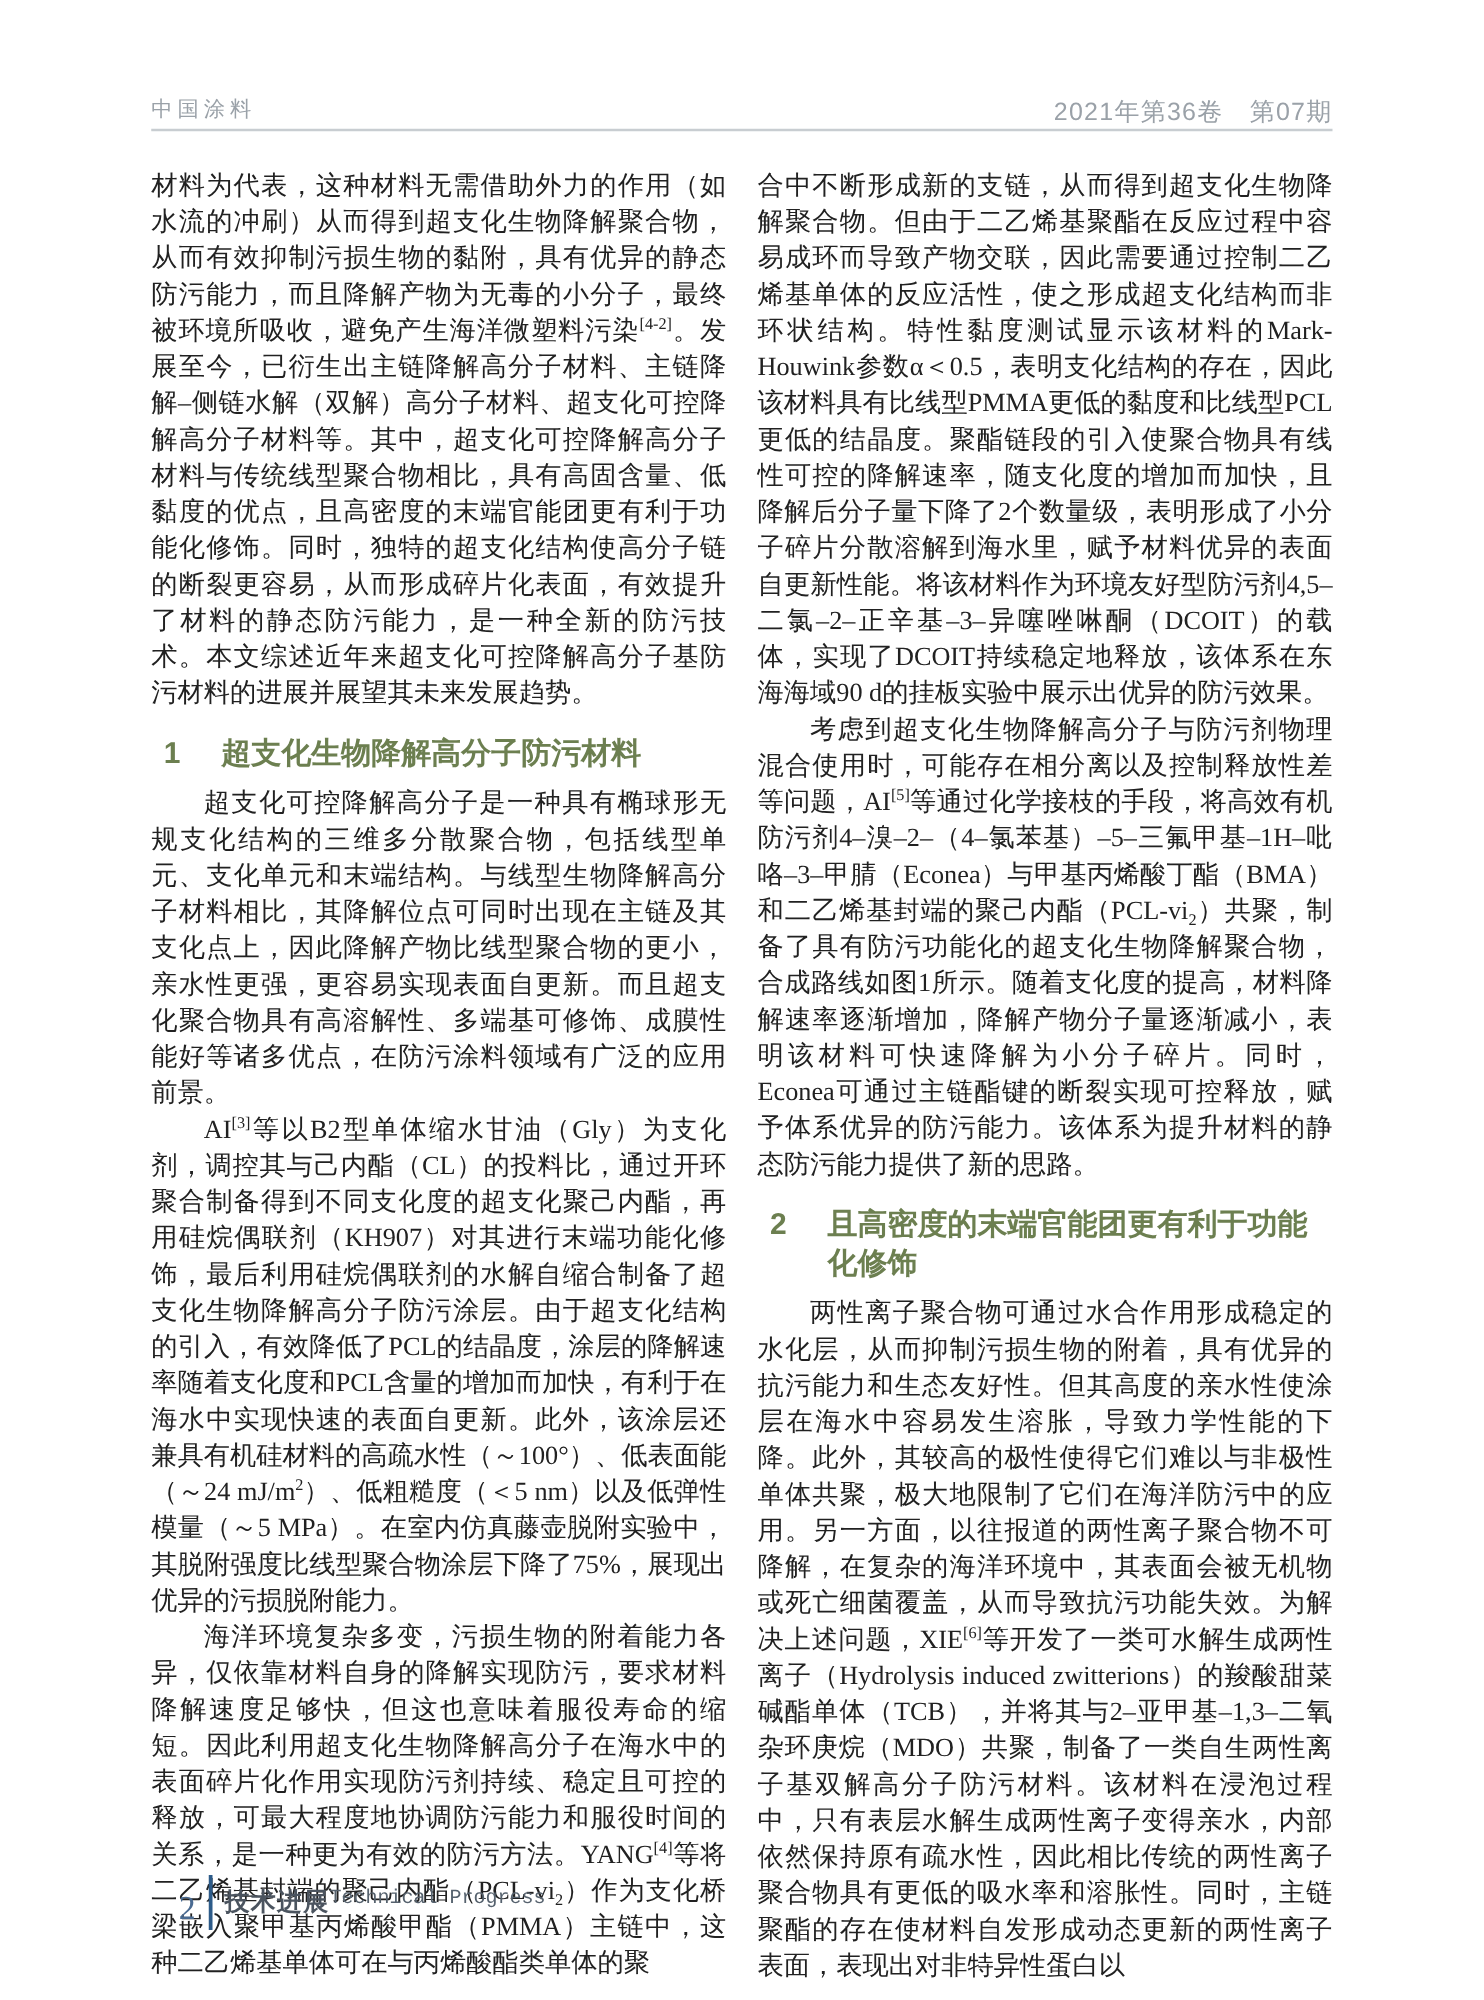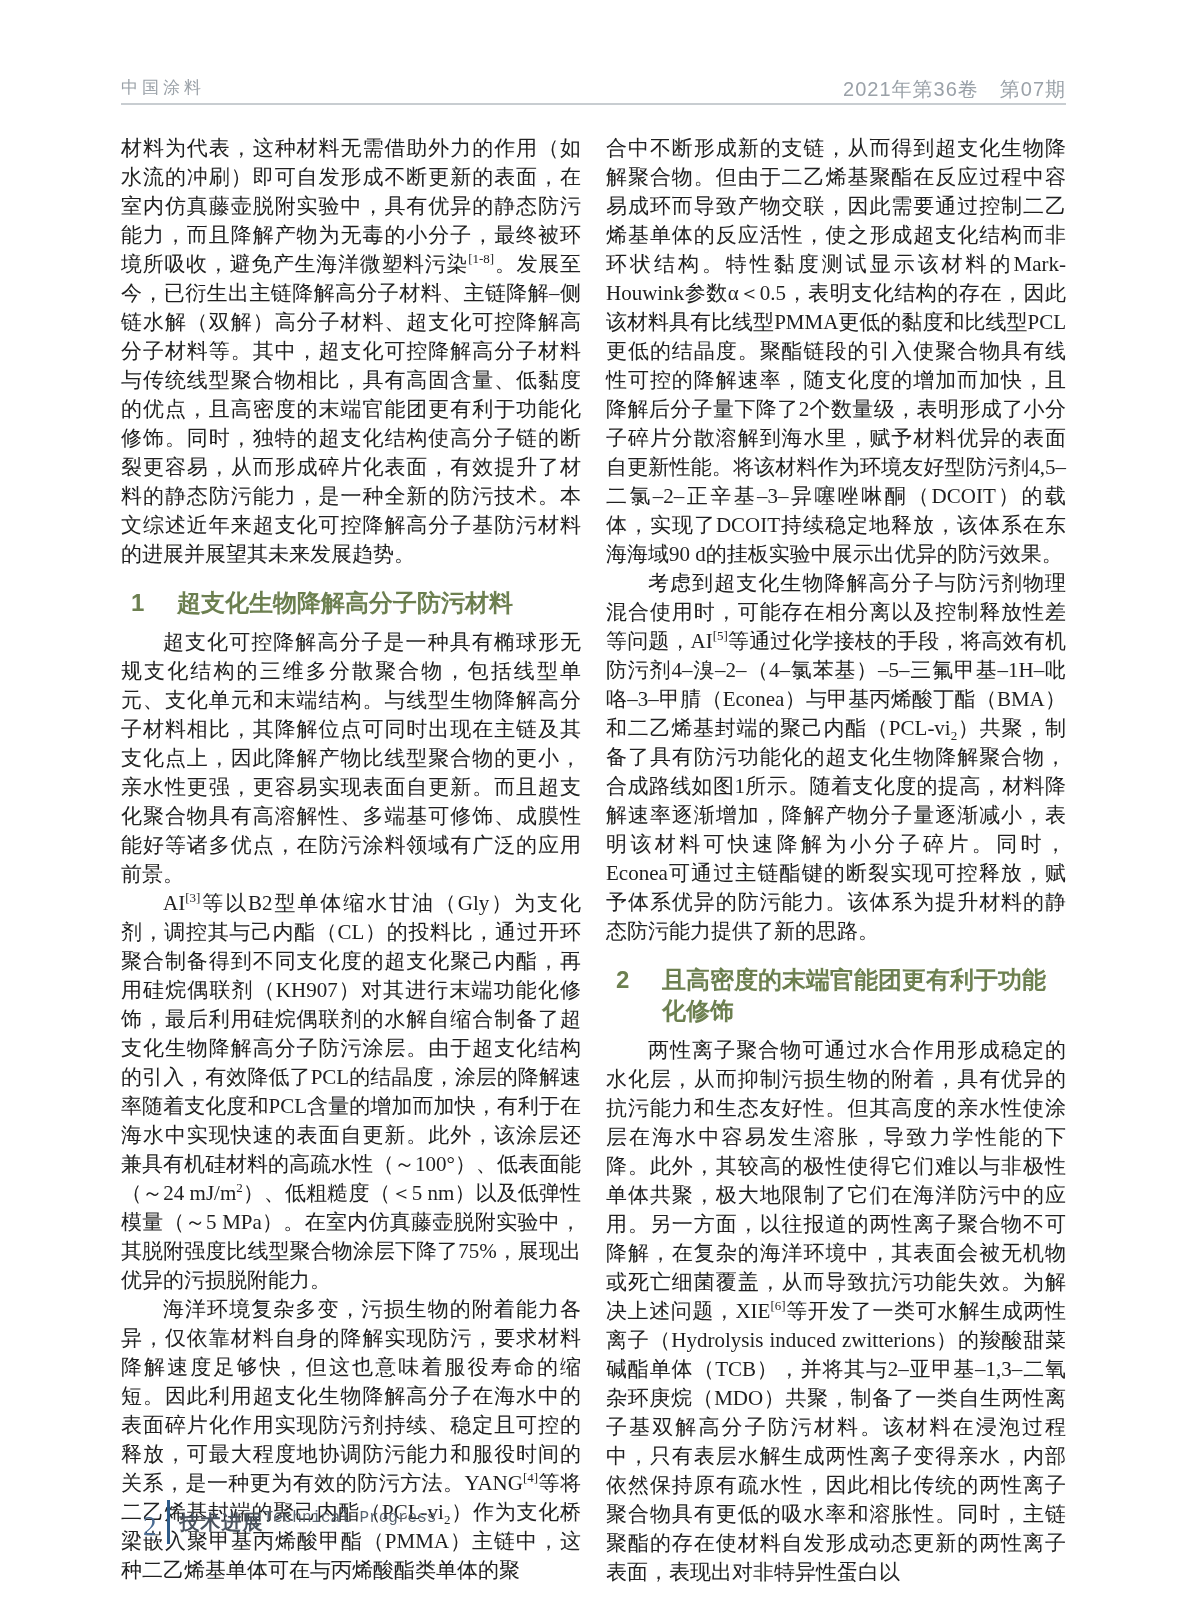--- a/index.html
+++ b/index.html
@@ -135,21 +135,21 @@
 <div class="page">
 
   <header class="journal-header">
     <span class="journal-name">中国涂料</span>
     <span class="issue-info">2021年第36卷　第07期</span>
   </header>
   <div class="header-rule"></div>
 
   <main class="columns">
     <div class="col">
-        <p class="para"><span>材料为代表，这种材料无需借助外力的作用（如水流的冲刷）即可自发形成不断更新的表面，在室内仿真藤壶脱附实验中，具有优异的静态防污能力，而且降解产物为无毒的小分子，最终被环境所吸收，避免产生海洋微塑料污染</span><sup>[1-8]</sup><span>。发展至今，已衍生出主链降解高分子材料、主链降解–侧链水解（双解）高分子材料、超支化可控降解高分子材料等。其中，超支化可控降解高分子材料与传统线型聚合物相比，具有高固含量、低黏度的优点，且高密度的末端官能团更有利于功能化修饰。同时，独特的超支化结构使高分子链的断裂更容易，从而形成碎片化表面，有效提升了材料的静态防污能力，是一种全新的防污技术。本文综述近年来超支化可控降解高分子基防污材料的进展并展望其未来发展趋势。</span></p>
+        <p class="para"><span>材料为代表，这种材料无需借助外力的作用（如水流的冲刷）从而得到超支化生物降解聚合物，从而有效抑制污损生物的黏附，具有优异的静态防污能力，而且降解产物为无毒的小分子，最终被环境所吸收，避免产生海洋微塑料污染</span><sup>[4-2]</sup><span>。发展至今，已衍生出主链降解高分子材料、主链降解–侧链水解（双解）高分子材料、超支化可控降解高分子材料等。其中，超支化可控降解高分子材料与传统线型聚合物相比，具有高固含量、低黏度的优点，且高密度的末端官能团更有利于功能化修饰。同时，独特的超支化结构使高分子链的断裂更容易，从而形成碎片化表面，有效提升了材料的静态防污能力，是一种全新的防污技术。本文综述近年来超支化可控降解高分子基防污材料的进展并展望其未来发展趋势。</span></p>
         <div class="sec-heading">
           <span class="sec-num">1</span>
           <span class="sec-title">超支化生物降解高分子防污材料</span>
         </div>
         <p class="para indent"><span>超支化可控降解高分子是一种具有椭球形无规支化结构的三维多分散聚合物，包括线型单元、支化单元和末端结构。与线型生物降解高分子材料相比，其降解位点可同时出现在主链及其支化点上，因此降解产物比线型聚合物的更小，亲水性更强，更容易实现表面自更新。而且超支化聚合物具有高溶解性、多端基可修饰、成膜性能好等诸多优点，在防污涂料领域有广泛的应用前景。</span></p>
         <p class="para indent"><span>AI</span><sup>[3]</sup><span>等以B2型单体缩水甘油（Gly）为支化剂，调控其与己内酯（CL）的投料比，通过开环聚合制备得到不同支化度的超支化聚己内酯，再用硅烷偶联剂（KH907）对其进行末端功能化修饰，最后利用硅烷偶联剂的水解自缩合制备了超支化生物降解高分子防污涂层。由于超支化结构的引入，有效降低了PCL的结晶度，涂层的降解速率随着支化度和PCL含量的增加而加快，有利于在海水中实现快速的表面自更新。此外，该涂层还兼具有机硅材料的高疏水性（～100°）、低表面能（～24 mJ/m</span><sup>2</sup><span>）、低粗糙度（＜5 nm）以及低弹性模量（～5 MPa）。在室内仿真藤壶脱附实验中，其脱附强度比线型聚合物涂层下降了75%，展现出优异的污损脱附能力。</span></p>
         <p class="para indent"><span>海洋环境复杂多变，污损生物的附着能力各异，仅依靠材料自身的降解实现防污，要求材料降解速度足够快，但这也意味着服役寿命的缩短。因此利用超支化生物降解高分子在海水中的表面碎片化作用实现防污剂持续、稳定且可控的释放，可最大程度地协调防污能力和服役时间的关系，是一种更为有效的防污方法。YANG</span><sup>[4]</sup><span>等将二乙烯基封端的聚己内酯（PCL-vi</span><sub>2</sub><span>）作为支化桥梁嵌入聚甲基丙烯酸甲酯（PMMA）主链中，这种二乙烯基单体可在与丙烯酸酯类单体的聚</span></p>
       </div>
     <div class="col">
         <p class="para"><span>合中不断形成新的支链，从而得到超支化生物降解聚合物。但由于二乙烯基聚酯在反应过程中容易成环而导致产物交联，因此需要通过控制二乙烯基单体的反应活性，使之形成超支化结构而非环状结构。特性黏度测试显示该材料的Mark-Houwink参数α＜0.5，表明支化结构的存在，因此该材料具有比线型PMMA更低的黏度和比线型PCL更低的结晶度。聚酯链段的引入使聚合物具有线性可控的降解速率，随支化度的增加而加快，且降解后分子量下降了2个数量级，表明形成了小分子碎片分散溶解到海水里，赋予材料优异的表面自更新性能。将该材料作为环境友好型防污剂4,5–二氯–2–正辛基–3–异噻唑啉酮（DCOIT）的载体，实现了DCOIT持续稳定地释放，该体系在东海海域90 d的挂板实验中展示出优异的防污效果。</span></p>

